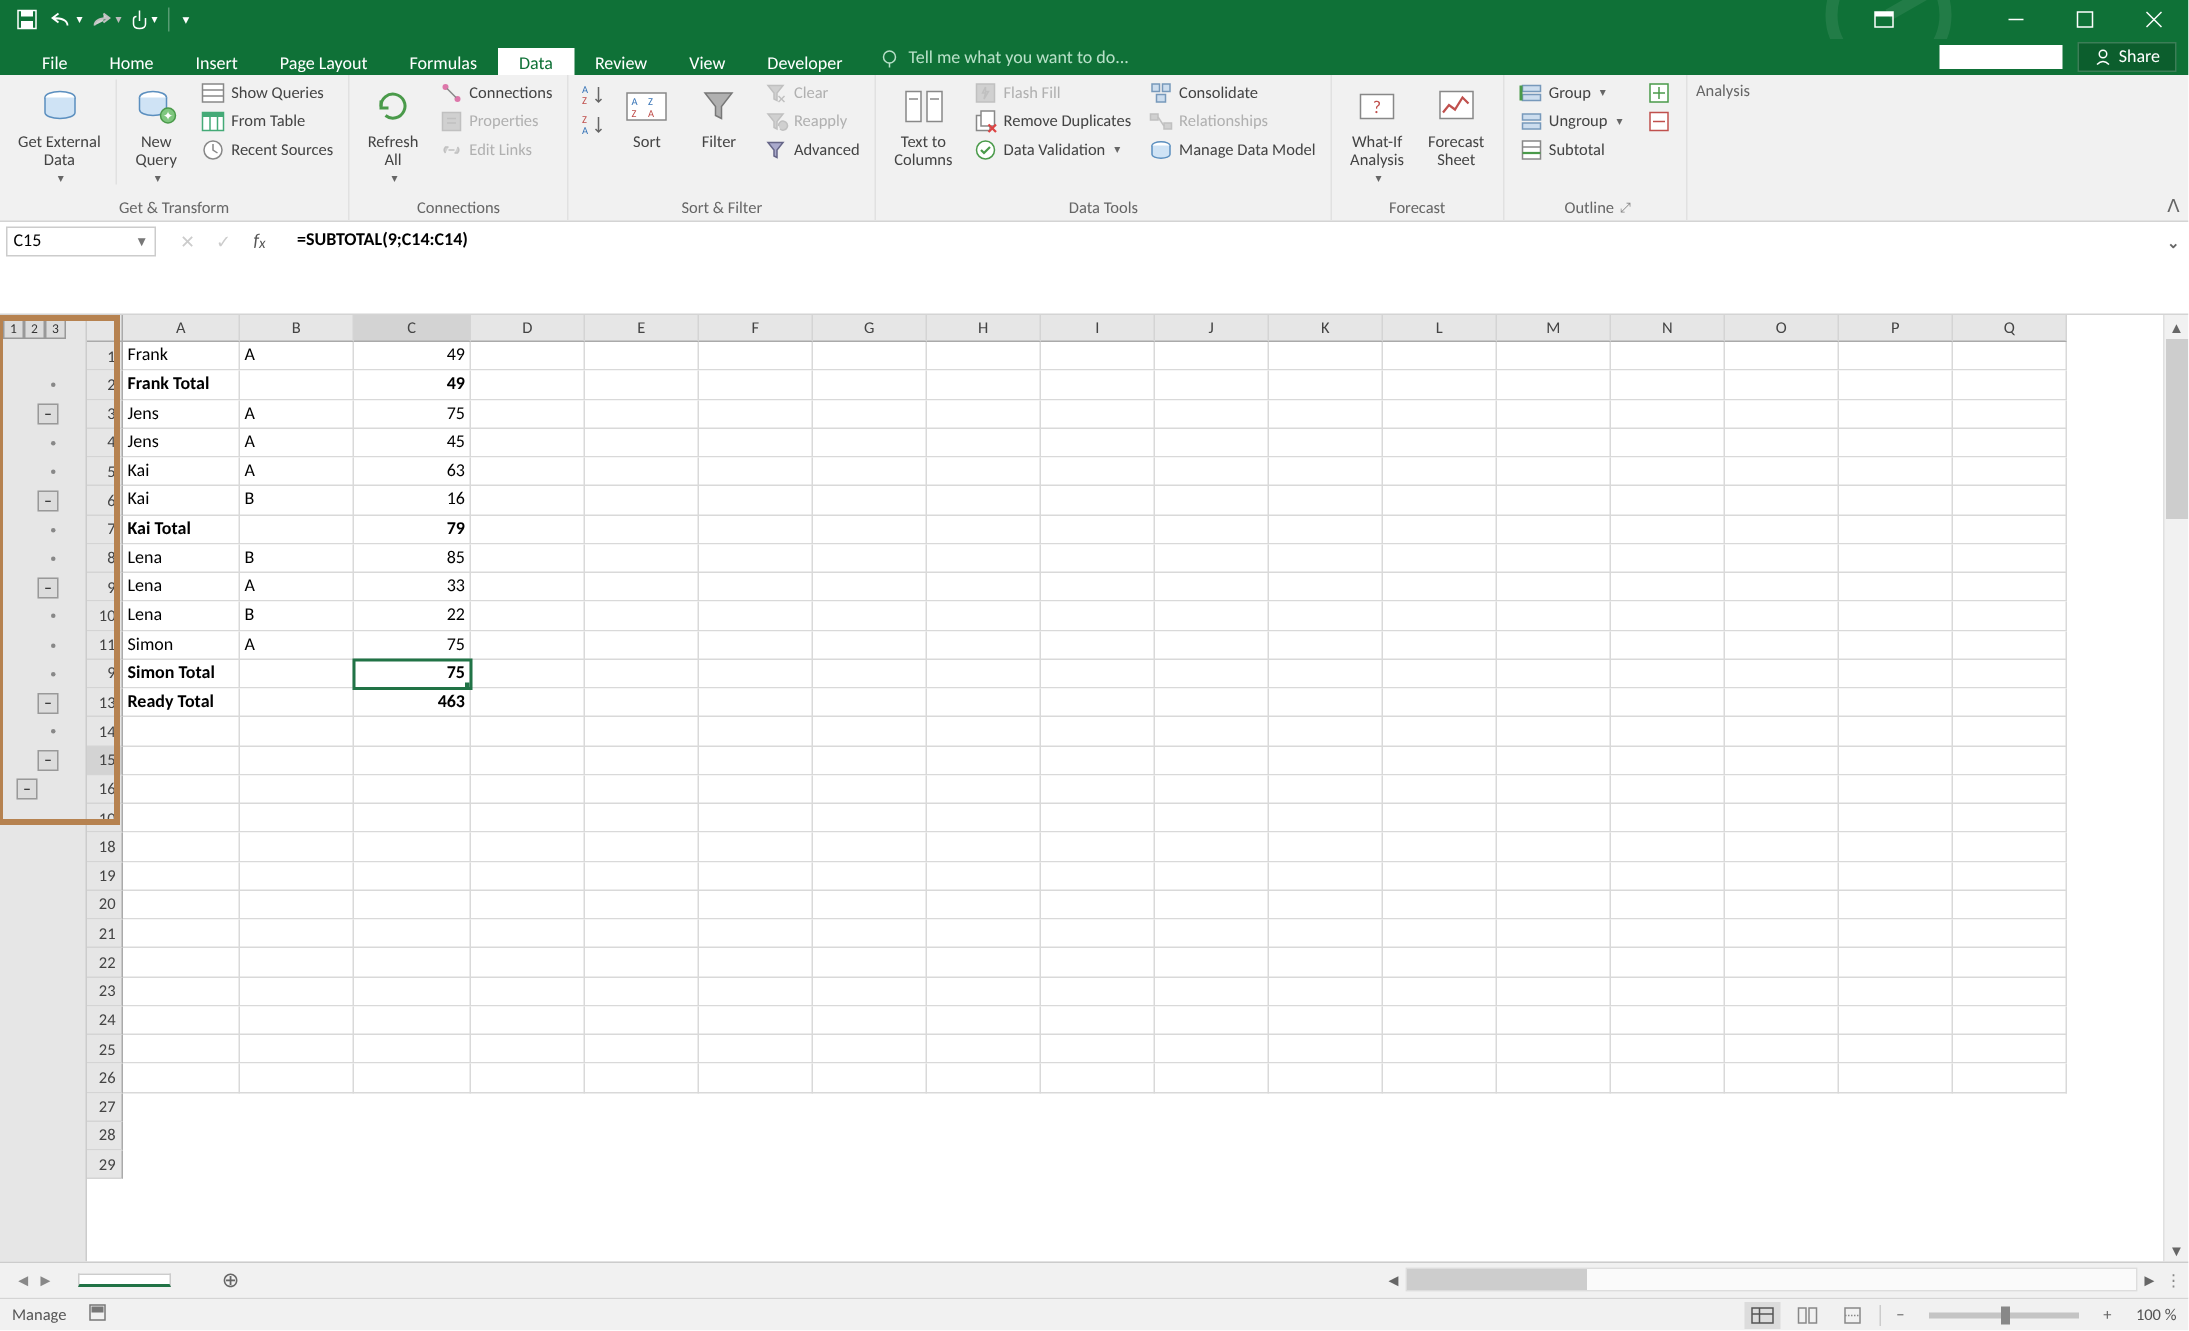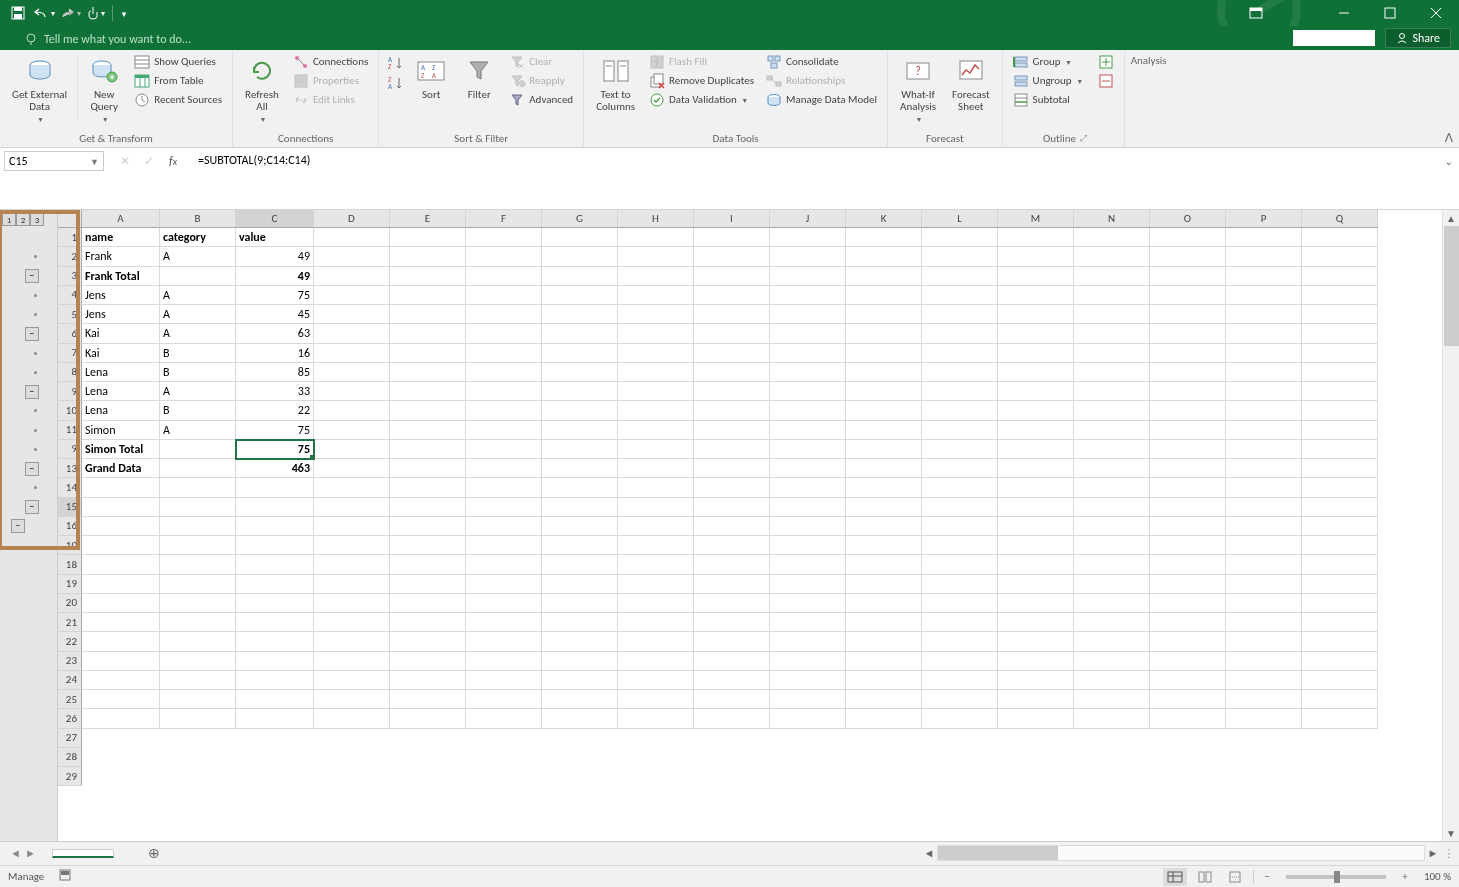--- a/index.html
+++ b/index.html
@@ -45,21 +45,21 @@
 .collapse-ribbon { position:absolute; right:6px; bottom:2px; cursor:pointer; color:#666; font-size:12px; }
 .launcher { font-size:9px; color:#888; position:relative; top:-1px; left:4px; cursor:pointer; }
 
 
 .fbar { height:62px; display:flex; border-bottom:1px solid #d4d4d4; font-size:12px; }
 .namebox { width:100px; border:1px solid #ccc; margin:3px 0 0 4px; height:20px; display:flex; align-items:center; padding:0 4px; background:#fff; justify-content:space-between; }
 .namebox .dd { color:#777; font-size:9px; cursor:pointer; }
 .fx-area { flex:1; display:flex; align-items:flex-start; padding-top:3px; }
 .fx-btns { display:flex; gap:2px; padding:0 10px; color:#999; }
 .fx-btns span { width:22px; height:20px; display:flex; align-items:center; justify-content:center; cursor:pointer; }
-.fx-input { flex:1; height:56px; padding:2px 4px; font-size:12px; position:relative; }
+.fx-input { flex:1; height:56px; padding:2px 4px; font-size:12px; position:relative;font-weight:bold; }
 .fx-expand { position:absolute; right:6px; top:4px; color:#666; font-size:10px; cursor:pointer; }
 
 
 .gridwrap { position:relative; height:calc(887px - 26px - 24px - 98px - 62px - 24px - 22px); display:flex; flex-direction:column; }
 .grid-scroll { flex:1; overflow:hidden; position:relative; }
 
 
 .outlinecol { position:absolute; left:0; top:0; width:58px; background:#e6e6e6; border-right:1px solid #ccc; height:100%; }
 .outlvl { display:flex; gap:0; padding:2px 2px; height:18px; }
 .outlvl button { width:14px; height:14px; font-size:9px; border:1px solid #999; background:#dcdcdc; cursor:pointer; line-height:1; padding:0; color:#333; }
@@ -177,20 +177,21 @@
     <span class="win-btn">
         <svg width="12" height="12">
           <line x1="1" y1="1" x2="11" y2="11"></line>
           <line x1="11" y1="1" x2="1" y2="11"></line>
         </svg>
       </span>
   </div>
 </div>
 
 <div class="tabrow">
+  <span id="tabs-container"><span class="tab">File</span><span class="tab">Home</span><span class="tab">Insert</span><span class="tab">Page Layout</span><span class="tab">Formulas</span><span class="tab active">Data</span><span class="tab">Review</span><span class="tab">View</span><span class="tab">Developer</span></span>
   <span class="tellme">
     <svg>
         <circle cx="7" cy="6" r="4" fill="none" stroke="#b8e0c8"></circle>
         <line x1="7" y1="10" x2="7" y2="13" stroke="#b8e0c8"></line>
       </svg>
     <span>Tell me what you want to do...</span>
   </span>
   <div class="tabrow-right">
     <div class="signin-box"></div>
     <div class="share-btn">
@@ -698,39 +699,20 @@
         <div class="rowhdr">23</div>
         <div class="rowhdr">24</div>
         <div class="rowhdr">25</div>
         <div class="rowhdr">26</div>
         <div class="rowhdr">27</div>
         <div class="rowhdr">28</div>
         <div class="rowhdr">29</div>
       </div>
     <div class="cells" id="cells">
         <div class="cellrow">
-          <div class="cell bold" style="width: 78px;">name</div>
-          <div class="cell bold" style="width: 76px;">category</div>
-          <div class="cell bold" style="width: 78px;">value</div>
-          <div class="cell bold" style="width: 76px;"></div>
-          <div class="cell bold" style="width: 76px;"></div>
-          <div class="cell bold" style="width: 76px;"></div>
-          <div class="cell bold" style="width: 76px;"></div>
-          <div class="cell bold" style="width: 76px;"></div>
-          <div class="cell bold" style="width: 76px;"></div>
-          <div class="cell bold" style="width: 76px;"></div>
-          <div class="cell bold" style="width: 76px;"></div>
-          <div class="cell bold" style="width: 76px;"></div>
-          <div class="cell bold" style="width: 76px;"></div>
-          <div class="cell bold" style="width: 76px;"></div>
-          <div class="cell bold" style="width: 76px;"></div>
-          <div class="cell bold" style="width: 76px;"></div>
-          <div class="cell bold" style="width: 76px;"></div>
-        </div>
-        <div class="cellrow">
           <div class="cell" style="width: 78px;">Frank</div>
           <div class="cell" style="width: 76px;">A</div>
           <div class="cell num" style="width: 78px;">49</div>
           <div class="cell" style="width: 76px;"></div>
           <div class="cell" style="width: 76px;"></div>
           <div class="cell" style="width: 76px;"></div>
           <div class="cell" style="width: 76px;"></div>
           <div class="cell" style="width: 76px;"></div>
           <div class="cell" style="width: 76px;"></div>
           <div class="cell" style="width: 76px;"></div>
@@ -831,20 +813,39 @@
           <div class="cell" style="width: 76px;"></div>
           <div class="cell" style="width: 76px;"></div>
           <div class="cell" style="width: 76px;"></div>
           <div class="cell" style="width: 76px;"></div>
           <div class="cell" style="width: 76px;"></div>
           <div class="cell" style="width: 76px;"></div>
           <div class="cell" style="width: 76px;"></div>
           <div class="cell" style="width: 76px;"></div>
         </div>
         <div class="cellrow">
+          <div class="cell bold" style="width: 78px;">Kai Total</div>
+          <div class="cell bold" style="width: 76px;"></div>
+          <div class="cell bold num" style="width: 78px;">79</div>
+          <div class="cell bold" style="width: 76px;"></div>
+          <div class="cell bold" style="width: 76px;"></div>
+          <div class="cell bold" style="width: 76px;"></div>
+          <div class="cell bold" style="width: 76px;"></div>
+          <div class="cell bold" style="width: 76px;"></div>
+          <div class="cell bold" style="width: 76px;"></div>
+          <div class="cell bold" style="width: 76px;"></div>
+          <div class="cell bold" style="width: 76px;"></div>
+          <div class="cell bold" style="width: 76px;"></div>
+          <div class="cell bold" style="width: 76px;"></div>
+          <div class="cell bold" style="width: 76px;"></div>
+          <div class="cell bold" style="width: 76px;"></div>
+          <div class="cell bold" style="width: 76px;"></div>
+          <div class="cell bold" style="width: 76px;"></div>
+        </div>
+        <div class="cellrow">
           <div class="cell" style="width: 78px;">Lena</div>
           <div class="cell" style="width: 76px;">B</div>
           <div class="cell num" style="width: 78px;">85</div>
           <div class="cell" style="width: 76px;"></div>
           <div class="cell" style="width: 76px;"></div>
           <div class="cell" style="width: 76px;"></div>
           <div class="cell" style="width: 76px;"></div>
           <div class="cell" style="width: 76px;"></div>
           <div class="cell" style="width: 76px;"></div>
           <div class="cell" style="width: 76px;"></div>
@@ -926,21 +927,21 @@
           <div class="cell bold" style="width: 76px;"></div>
           <div class="cell bold" style="width: 76px;"></div>
           <div class="cell bold" style="width: 76px;"></div>
           <div class="cell bold" style="width: 76px;"></div>
           <div class="cell bold" style="width: 76px;"></div>
           <div class="cell bold" style="width: 76px;"></div>
           <div class="cell bold" style="width: 76px;"></div>
           <div class="cell bold" style="width: 76px;"></div>
         </div>
         <div class="cellrow">
-          <div class="cell bold" style="width: 78px;">Grand Data</div>
+          <div class="cell bold" style="width: 78px;">Ready Total</div>
           <div class="cell bold" style="width: 76px;"></div>
           <div class="cell bold num" style="width: 78px;">463</div>
           <div class="cell bold" style="width: 76px;"></div>
           <div class="cell bold" style="width: 76px;"></div>
           <div class="cell bold" style="width: 76px;"></div>
           <div class="cell bold" style="width: 76px;"></div>
           <div class="cell bold" style="width: 76px;"></div>
           <div class="cell bold" style="width: 76px;"></div>
           <div class="cell bold" style="width: 76px;"></div>
           <div class="cell bold" style="width: 76px;"></div>

